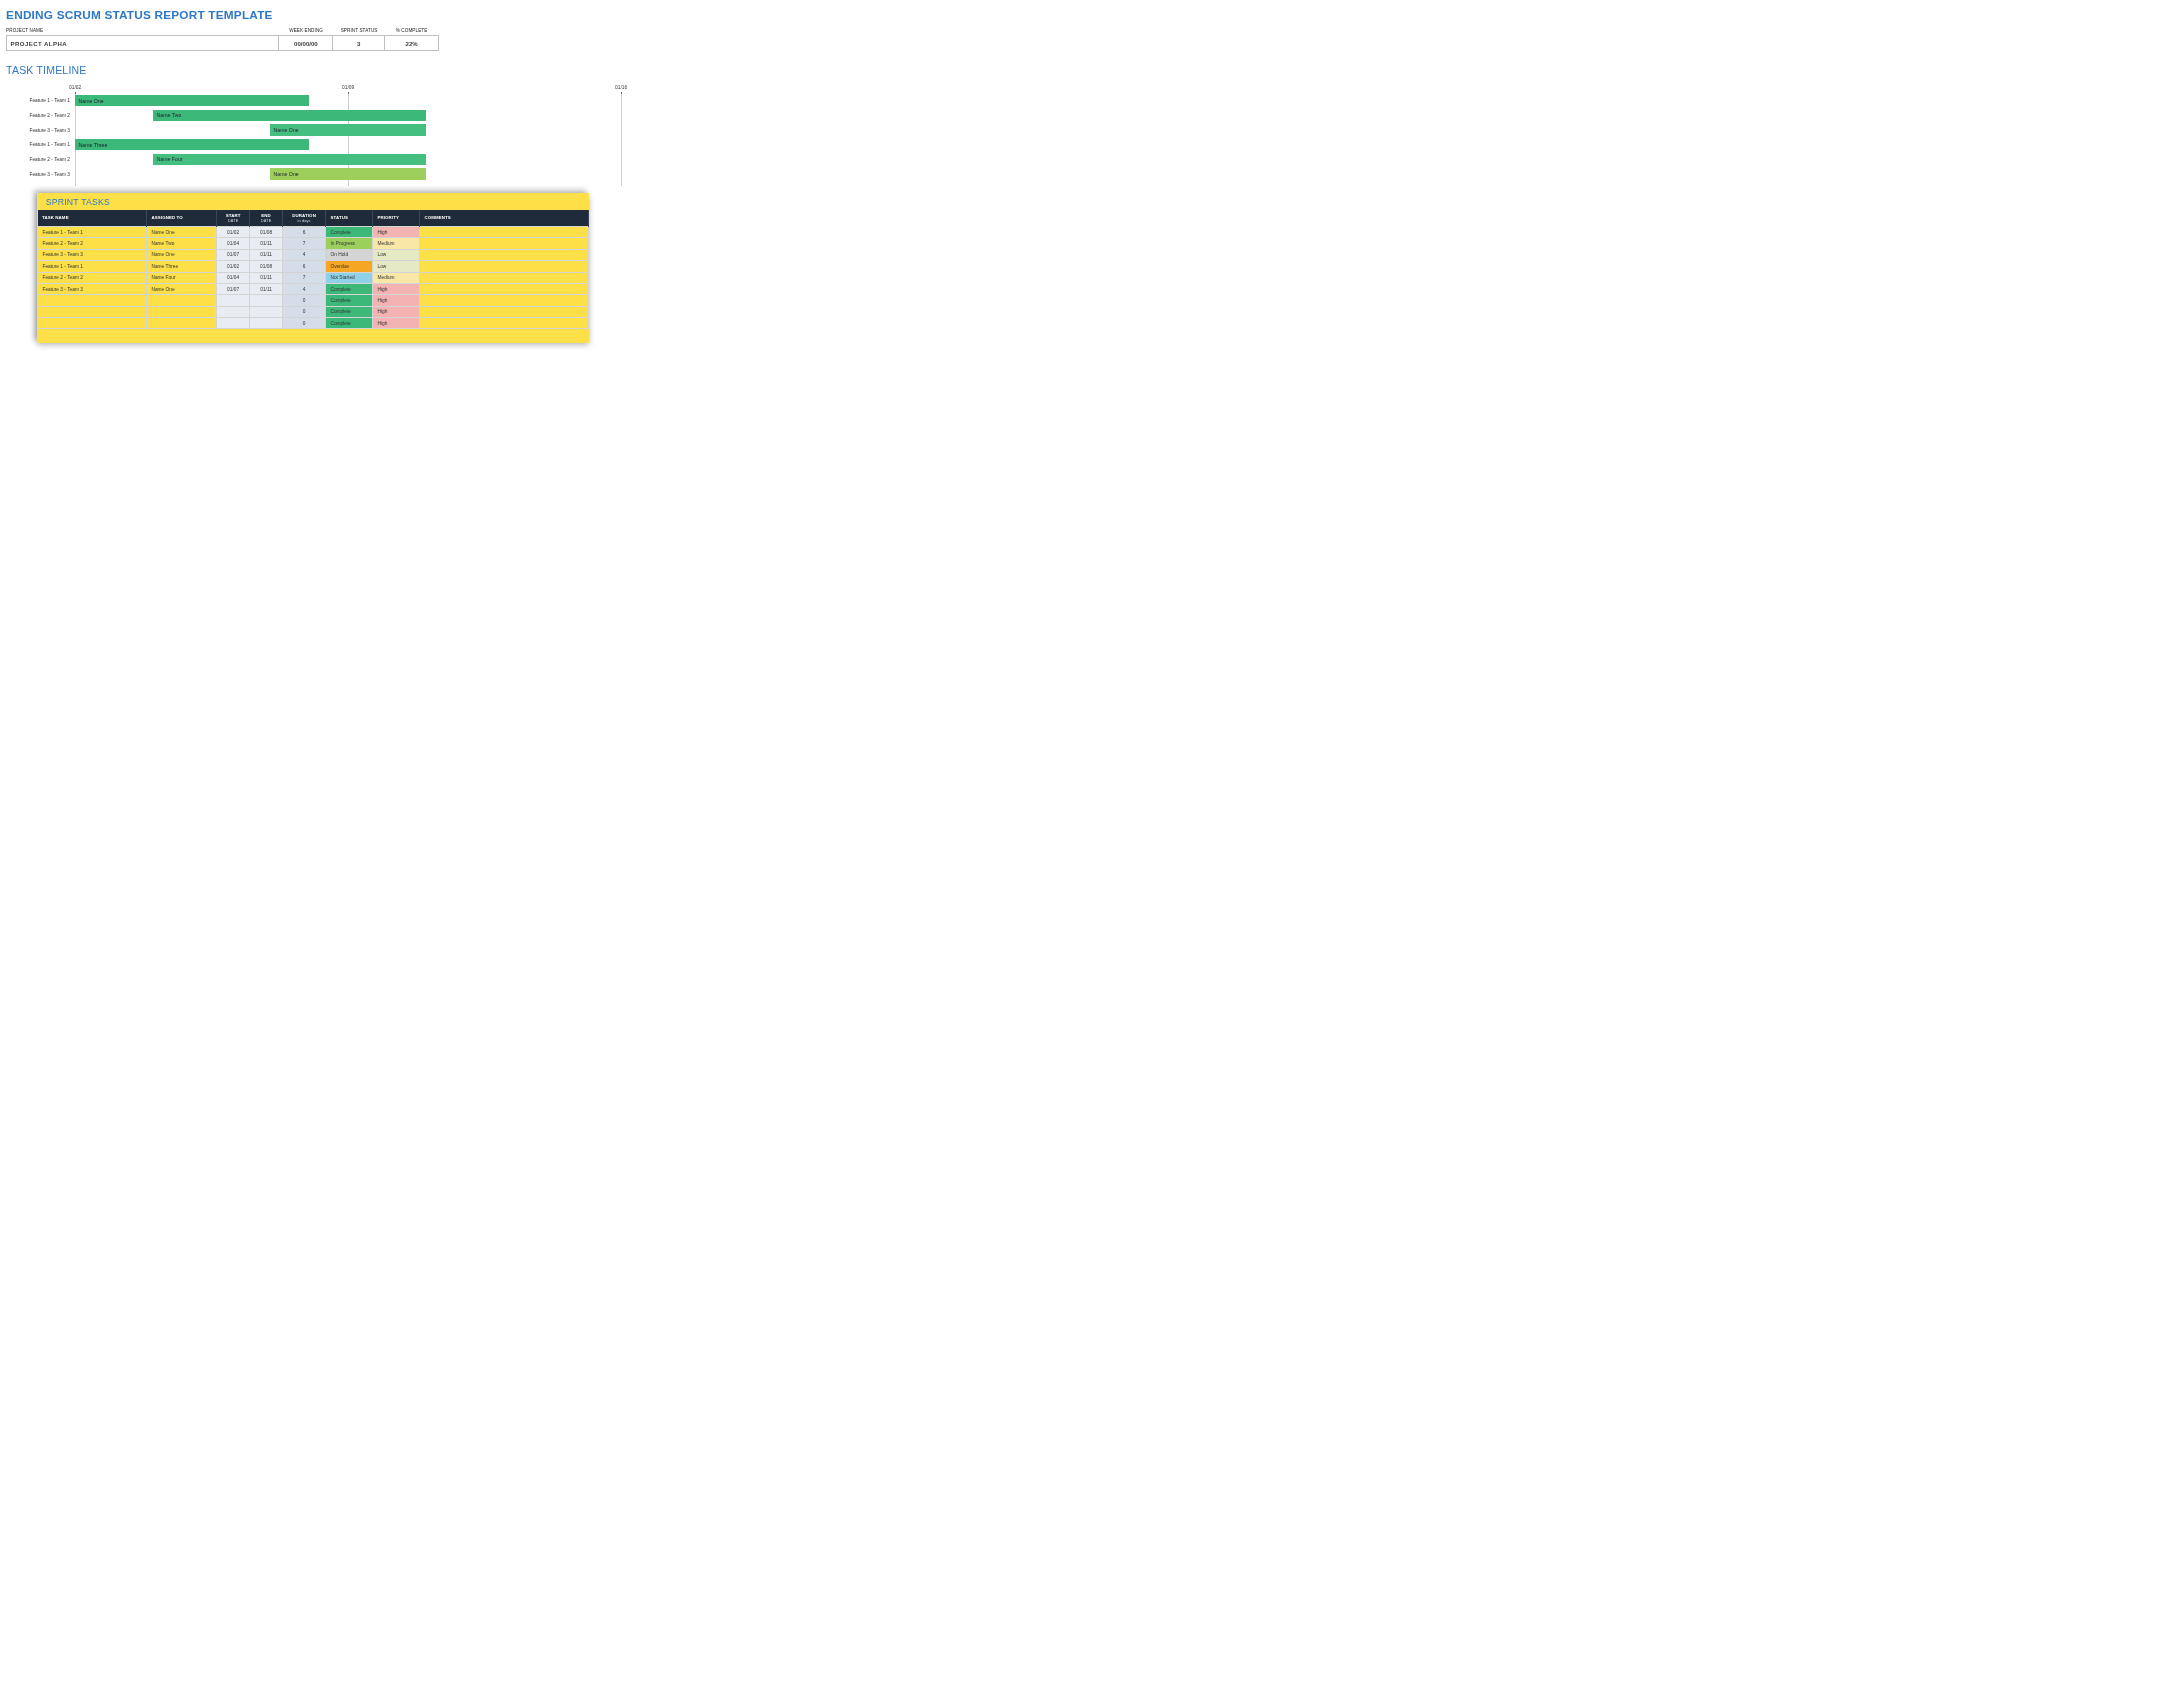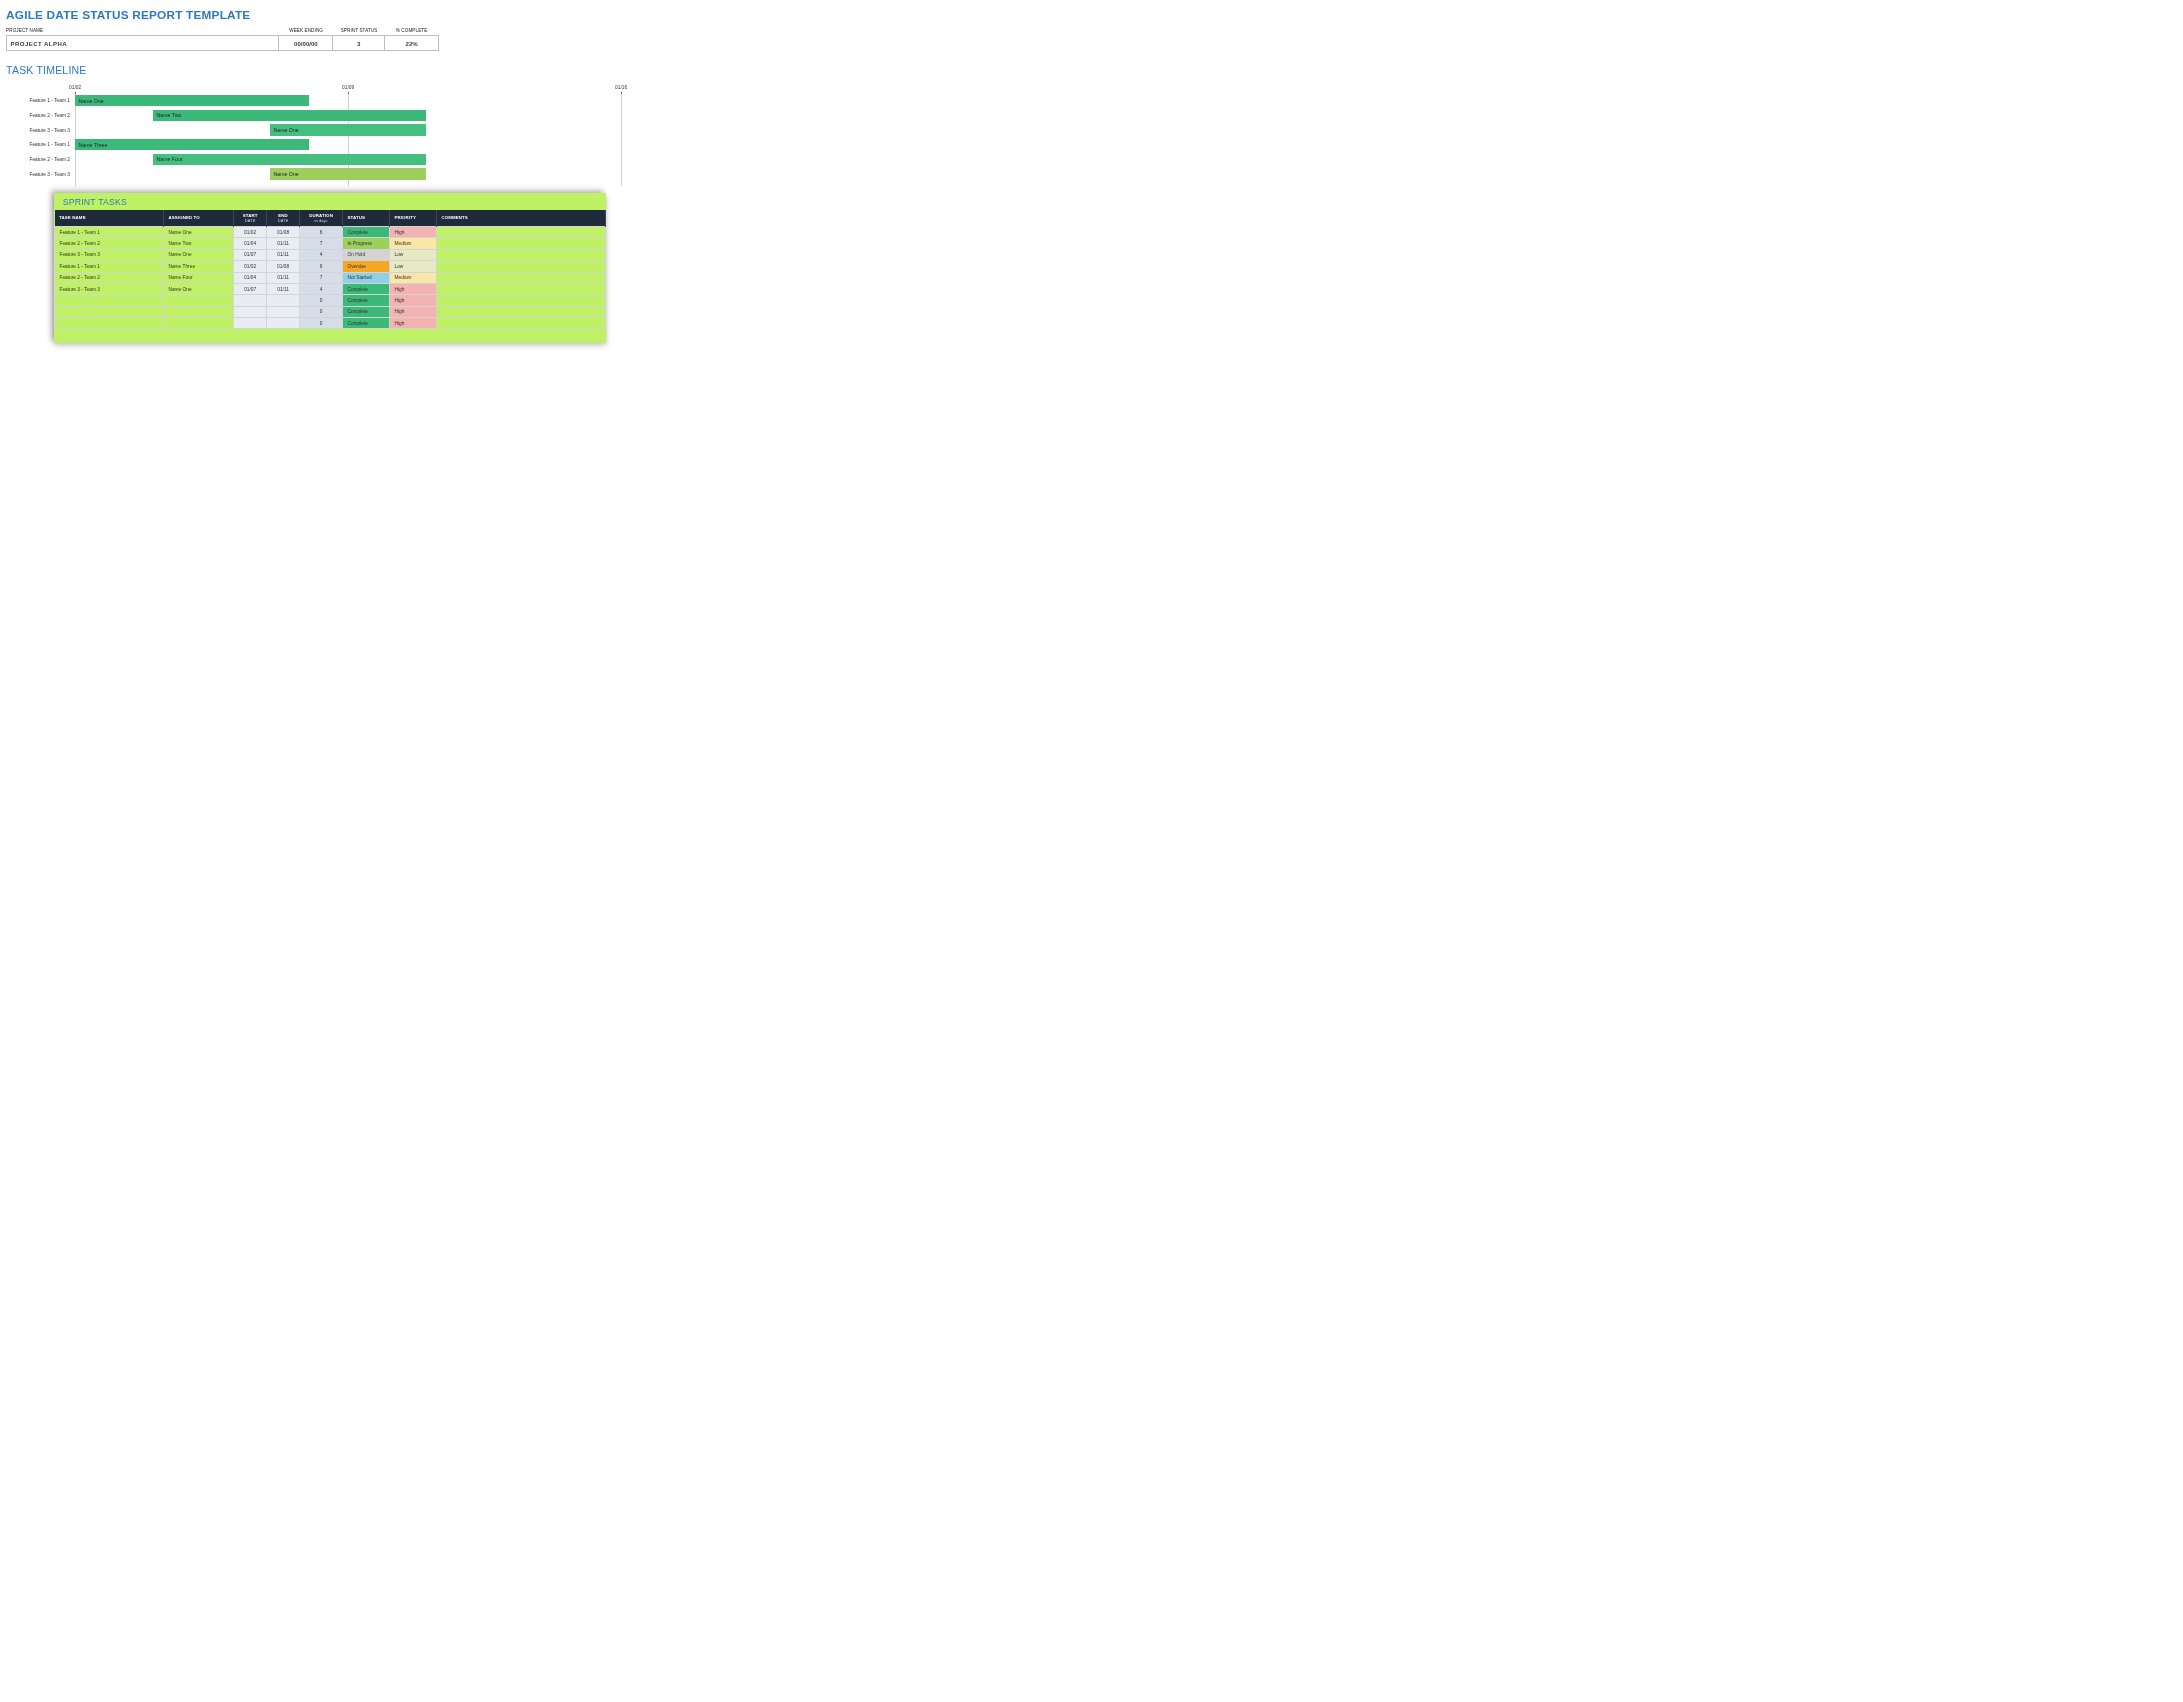--- a/index.html
+++ b/index.html
@@ -114,23 +114,23 @@
     color: #223;
     z-index: 2;
   }
   .bar.green  { background: #3cb878; }
   .bar.green2 { background: #45bf7f; }
   .bar.lime   { background: #9ccf5b; }
 
   
   .panel {
     margin-top: 12.2px;
-    margin-left: 48px;
+    margin-left: 31px;
     width: 552px;
-    background: #bef264;
+    background: #fde047;
     box-shadow: -2.6px -2.6px 5.2px rgba(0,0,0,0.25), 0 2.6px 6.1px rgba(0,0,0,0.25);
     padding: 4.4px 0 0 0;
   }
   .panel .sprint-title {
     color: #2e78c6;
     font-size: 8.7px;
     letter-spacing: 0.2px;
     padding: 0 8.7px 2.6px 8.7px;
     font-weight: 400;
   }
@@ -176,21 +176,21 @@
   .pr-medium { background: #f8e7a6; }
   .pr-low    { background: #e6eac4; }
   .panel-clip {
     overflow: hidden;
     height: 133px; 
   }
 </style>
 </head>
 <body>
 
-<h1 class="page-title">AGILE DATE STATUS REPORT TEMPLATE</h1>
+<h1 class="page-title">ENDING SCRUM STATUS REPORT TEMPLATE</h1>
 
 <div class="meta-labels">
   <div class="c1">PROJECT NAME</div>
   <div class="c2">WEEK ENDING</div>
   <div class="c3">SPRINT STATUS</div>
   <div class="c4">% COMPLETE</div>
 </div>
 <div class="meta-row">
   <div class="c1">PROJECT ALPHA</div>
   <div class="c2">00/00/00</div>

